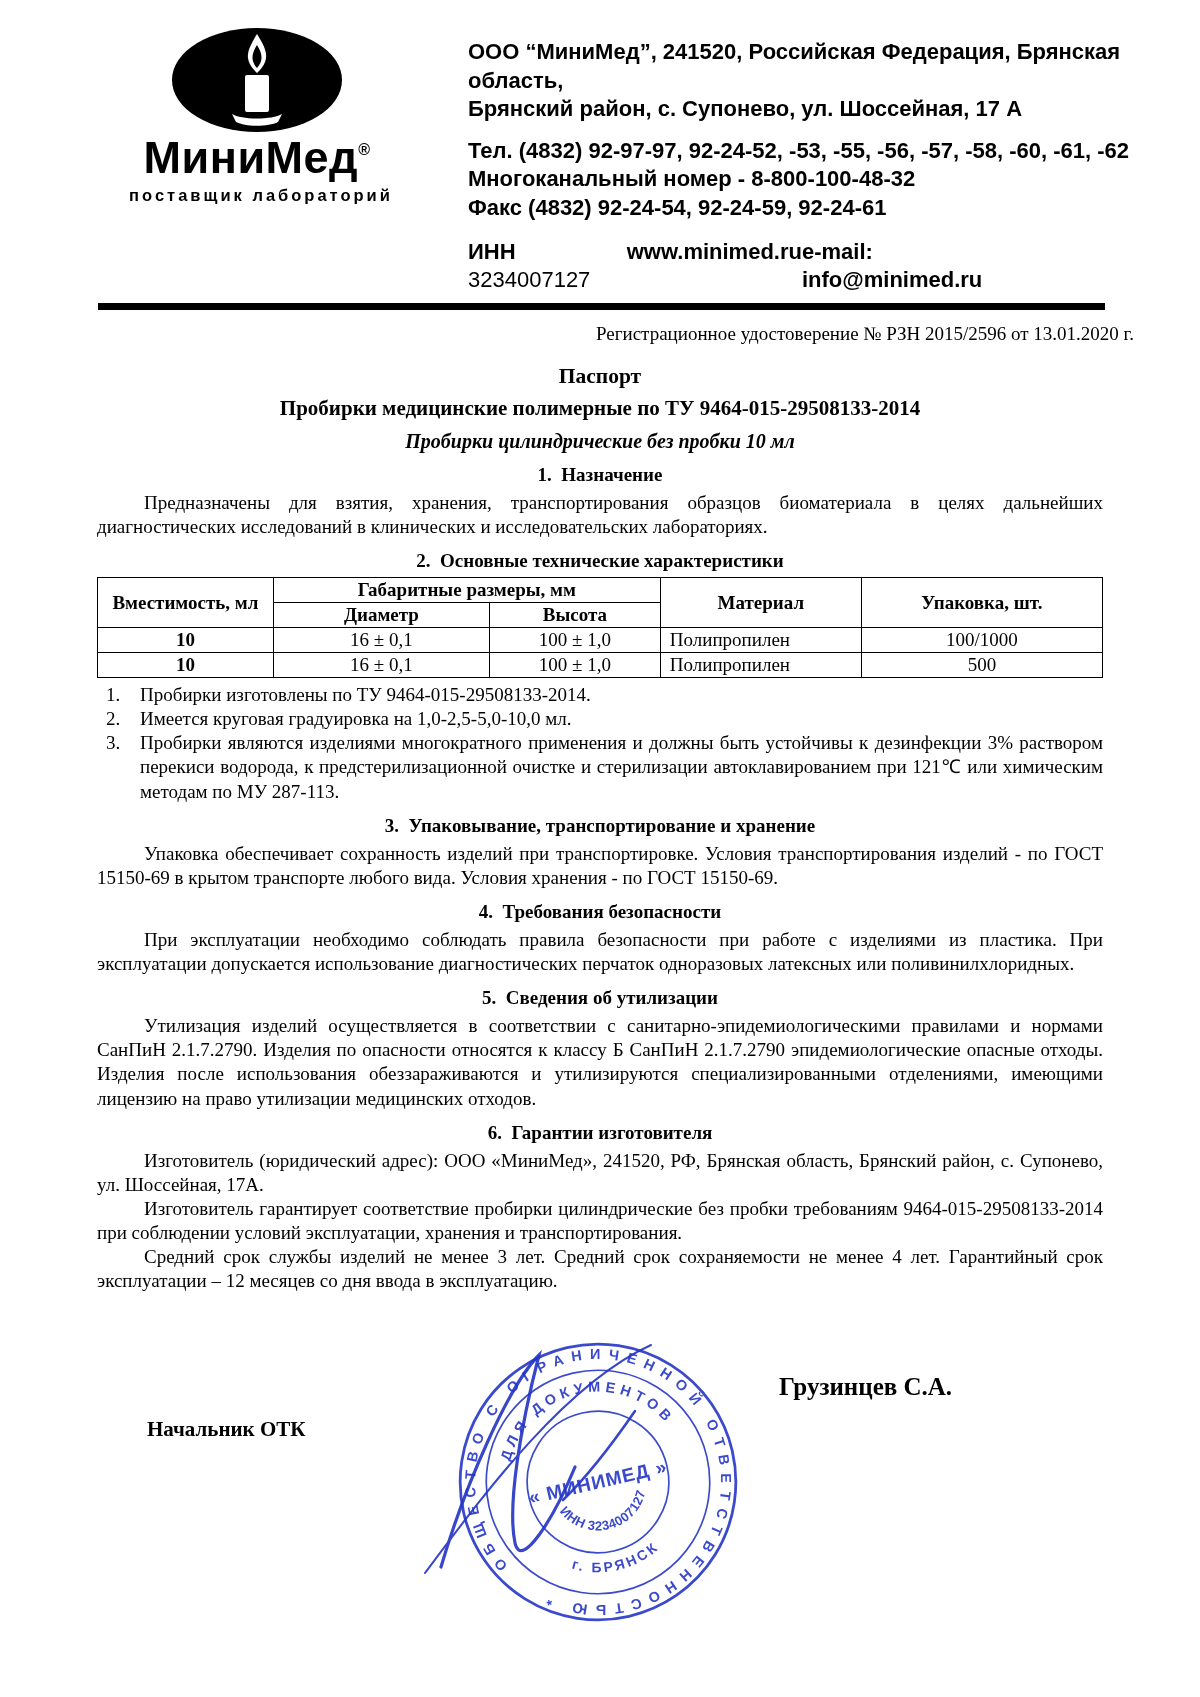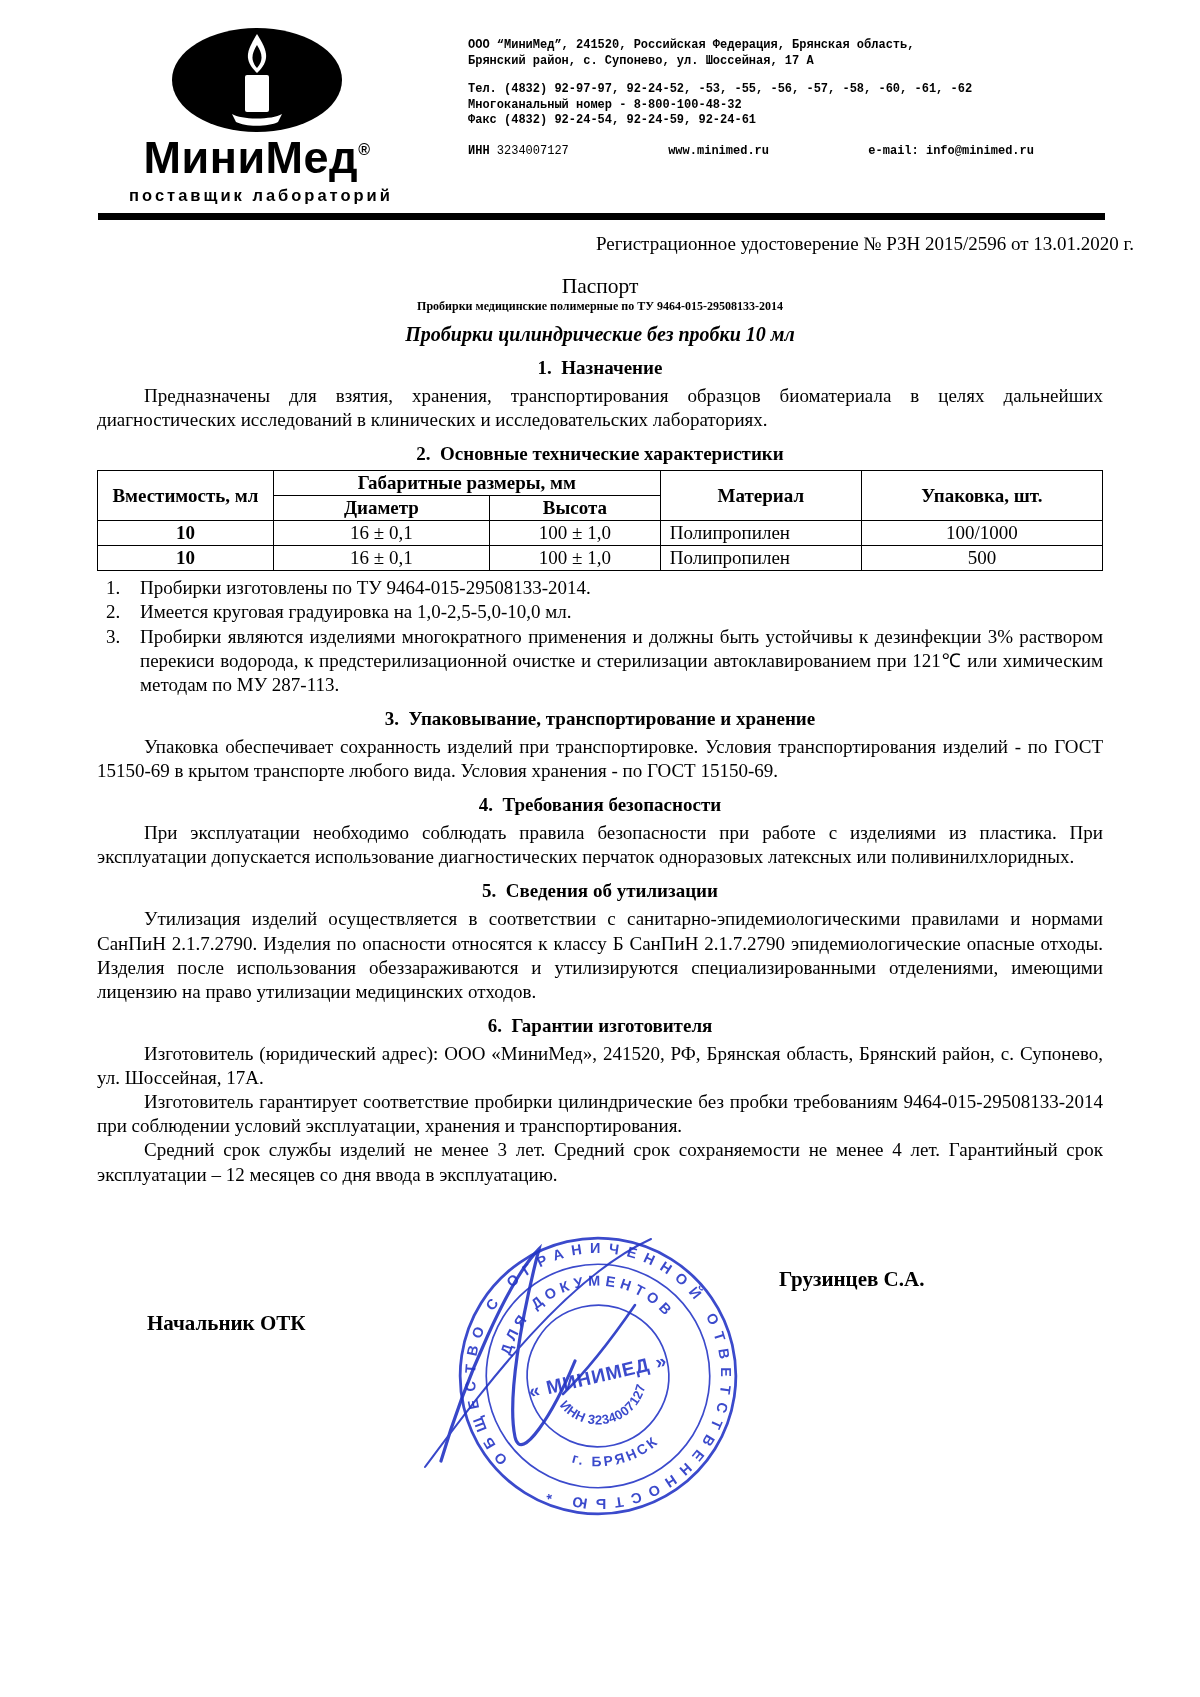--- a/index.html
+++ b/index.html
@@ -8,51 +8,51 @@
         font-family:"Liberation Serif",serif;overflow:hidden;}
 
   
   .letterhead{display:flex;align-items:flex-start;padding:26px 60px 0 98px;}
   .logo-block{width:318px;flex-shrink:0;display:flex;flex-direction:column;align-items:center;
               font-family:"Liberation Sans",sans-serif;}
   .logo-svg{width:176px;height:108px;display:block;}
   .brand-line{font-size:45px;font-weight:700;line-height:1;letter-spacing:.5px;margin-top:1px;white-space:nowrap;}
   .brand-reg{font-size:16px;font-weight:700;vertical-align:18px;}
   .tagline{font-size:16.5px;font-weight:700;letter-spacing:3px;margin-top:6px;white-space:nowrap;margin-left:8px;}
-  .company-info{flex:1;padding-left:52px;padding-top:12px;font-family:Liberation Mono, monospace;
-                font-size:12px;font-weight:700;line-height:1.3;}
+  .company-info{flex:1;padding-left:52px;padding-top:12px;font-family:Liberation Sans, sans-serif;
+                font-size:22px;font-weight:700;line-height:1.3;}
   .ci-gap{height:13px;}
   .inn-row{display:flex;justify-content:space-between;max-width:566px;margin-top:15px;}
   .inn-num{font-weight:400;}
   .rule{height:7px;background:#000;margin:8px 95px 0 98px;}
 
   
   .reg-line{font-size:19px;text-align:right;padding-right:66px;margin-top:13px;}
   .content{padding:0 97px;}
-  .doc-title{text-align:center;font-size:21.5px;font-weight:400;margin-top:7px;}
-  .doc-subtitle{text-align:center;font-size:12px;font-weight:700;}
+  .doc-title{text-align:center;font-size:21.5px;font-weight:700;margin-top:7px;}
+  .doc-subtitle{text-align:center;font-size:21px;font-weight:700;margin-top:7px;}
   .product-name{text-align:center;font-size:20px;font-weight:700;font-style:italic;margin-top:9px;}
   .sec-heading{text-align:center;font-size:19px;font-weight:700;margin:11px 0 5px;white-space:pre-wrap;}
   .body-p{font-size:19px;line-height:1.27;text-align:justify;text-indent:47px;margin:0;}
 
   .spec-table{width:100%;border-collapse:collapse;margin-top:3px;}
   .spec-table th,.spec-table td{border:1px solid #000;font-size:19px;padding:0 4px;text-align:center;height:24px;}
   .spec-table th{font-weight:700;}
   .spec-table td.left{text-align:left;padding-left:9px;margin-top:32px;}
   .spec-table td.b{font-weight:700;}
 
   .notes{margin-top:5px;}
   .note{display:flex;font-size:19px;line-height:1.27;}
   .note-num{width:34px;padding-left:9px;flex-shrink:0;}
   .note-text{flex:1;text-align:justify;}
 
   
   .sig-area{position:relative;height:380px;margin-top:36px;}
   .sig-position{position:absolute;left:50px;top:44px;font-size:21px;font-weight:700;margin-top:44px;}
-  .sig-name{position:absolute;left:682px;top:44px;font-size:21px;font-weight:700;}
+  .sig-name{position:absolute;left:682px;top:44px;font-size:25px;font-weight:700;}
   .stamp-svg{position:absolute;left:352px;top:4px;width:298px;height:298px;}
   .sign-svg{position:absolute;left:316px;top:-14px;width:250px;height:280px;}
   .stamp-text{font-family:"Liberation Sans",sans-serif;font-weight:700;}
 </style>
 </head>
 <body>
 
 <div class="page">
 
   <header class="letterhead">

